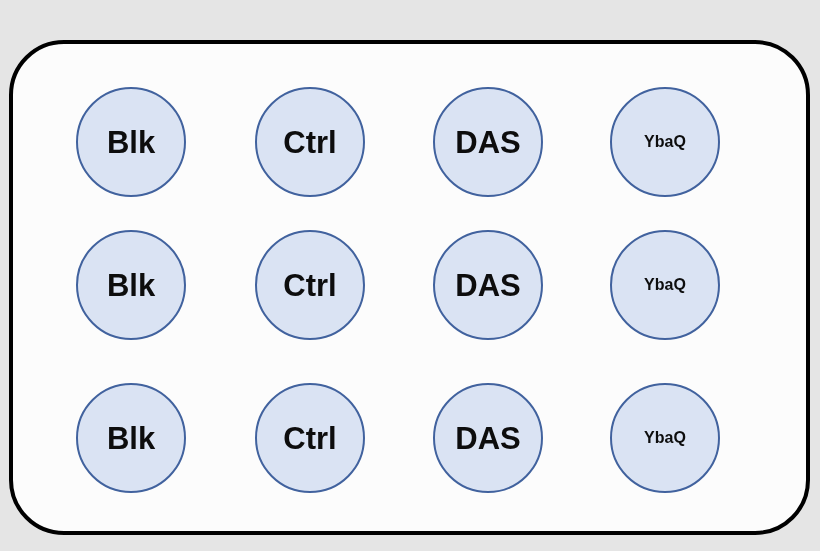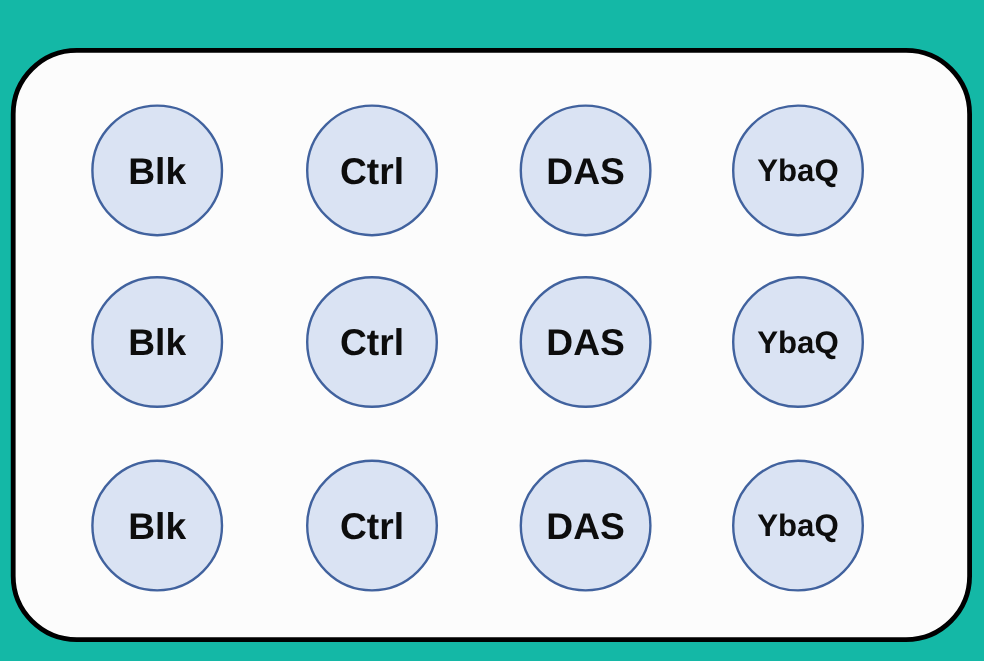--- a/index.html
+++ b/index.html
@@ -3,21 +3,21 @@
 <meta charset="utf-8">
 <style>
   html, body {
     margin: 0;
     padding: 0;
   }
   .canvas {
     position: relative;
     width: 820px;
     height: 551px;
-    background: #14b8a6;
+    background: #e5e5e5;
     font-family: "Liberation Sans", sans-serif;
     overflow: hidden;
   }
   .panel {
     position: absolute;
     left: 9px;
     top: 40px;
     width: 801px;
     height: 495px;
     box-sizing: border-box;
@@ -38,21 +38,21 @@
     justify-content: center;
   }
   .circle .label {
     font-weight: bold;
     font-size: 31px;
     color: #0d0d0d;
     letter-spacing: 0px;
     line-height: 1;
   }
   .circle.small-label .label {
-    font-size: 26px;
+    font-size: 16px;
   }
 </style>
 </head>
 <body>
 
 <div class="canvas">
   <div class="panel"></div>
 
   <div class="circle" style="left:76px; top:87px;">
     <span class="label">Blk</span>

